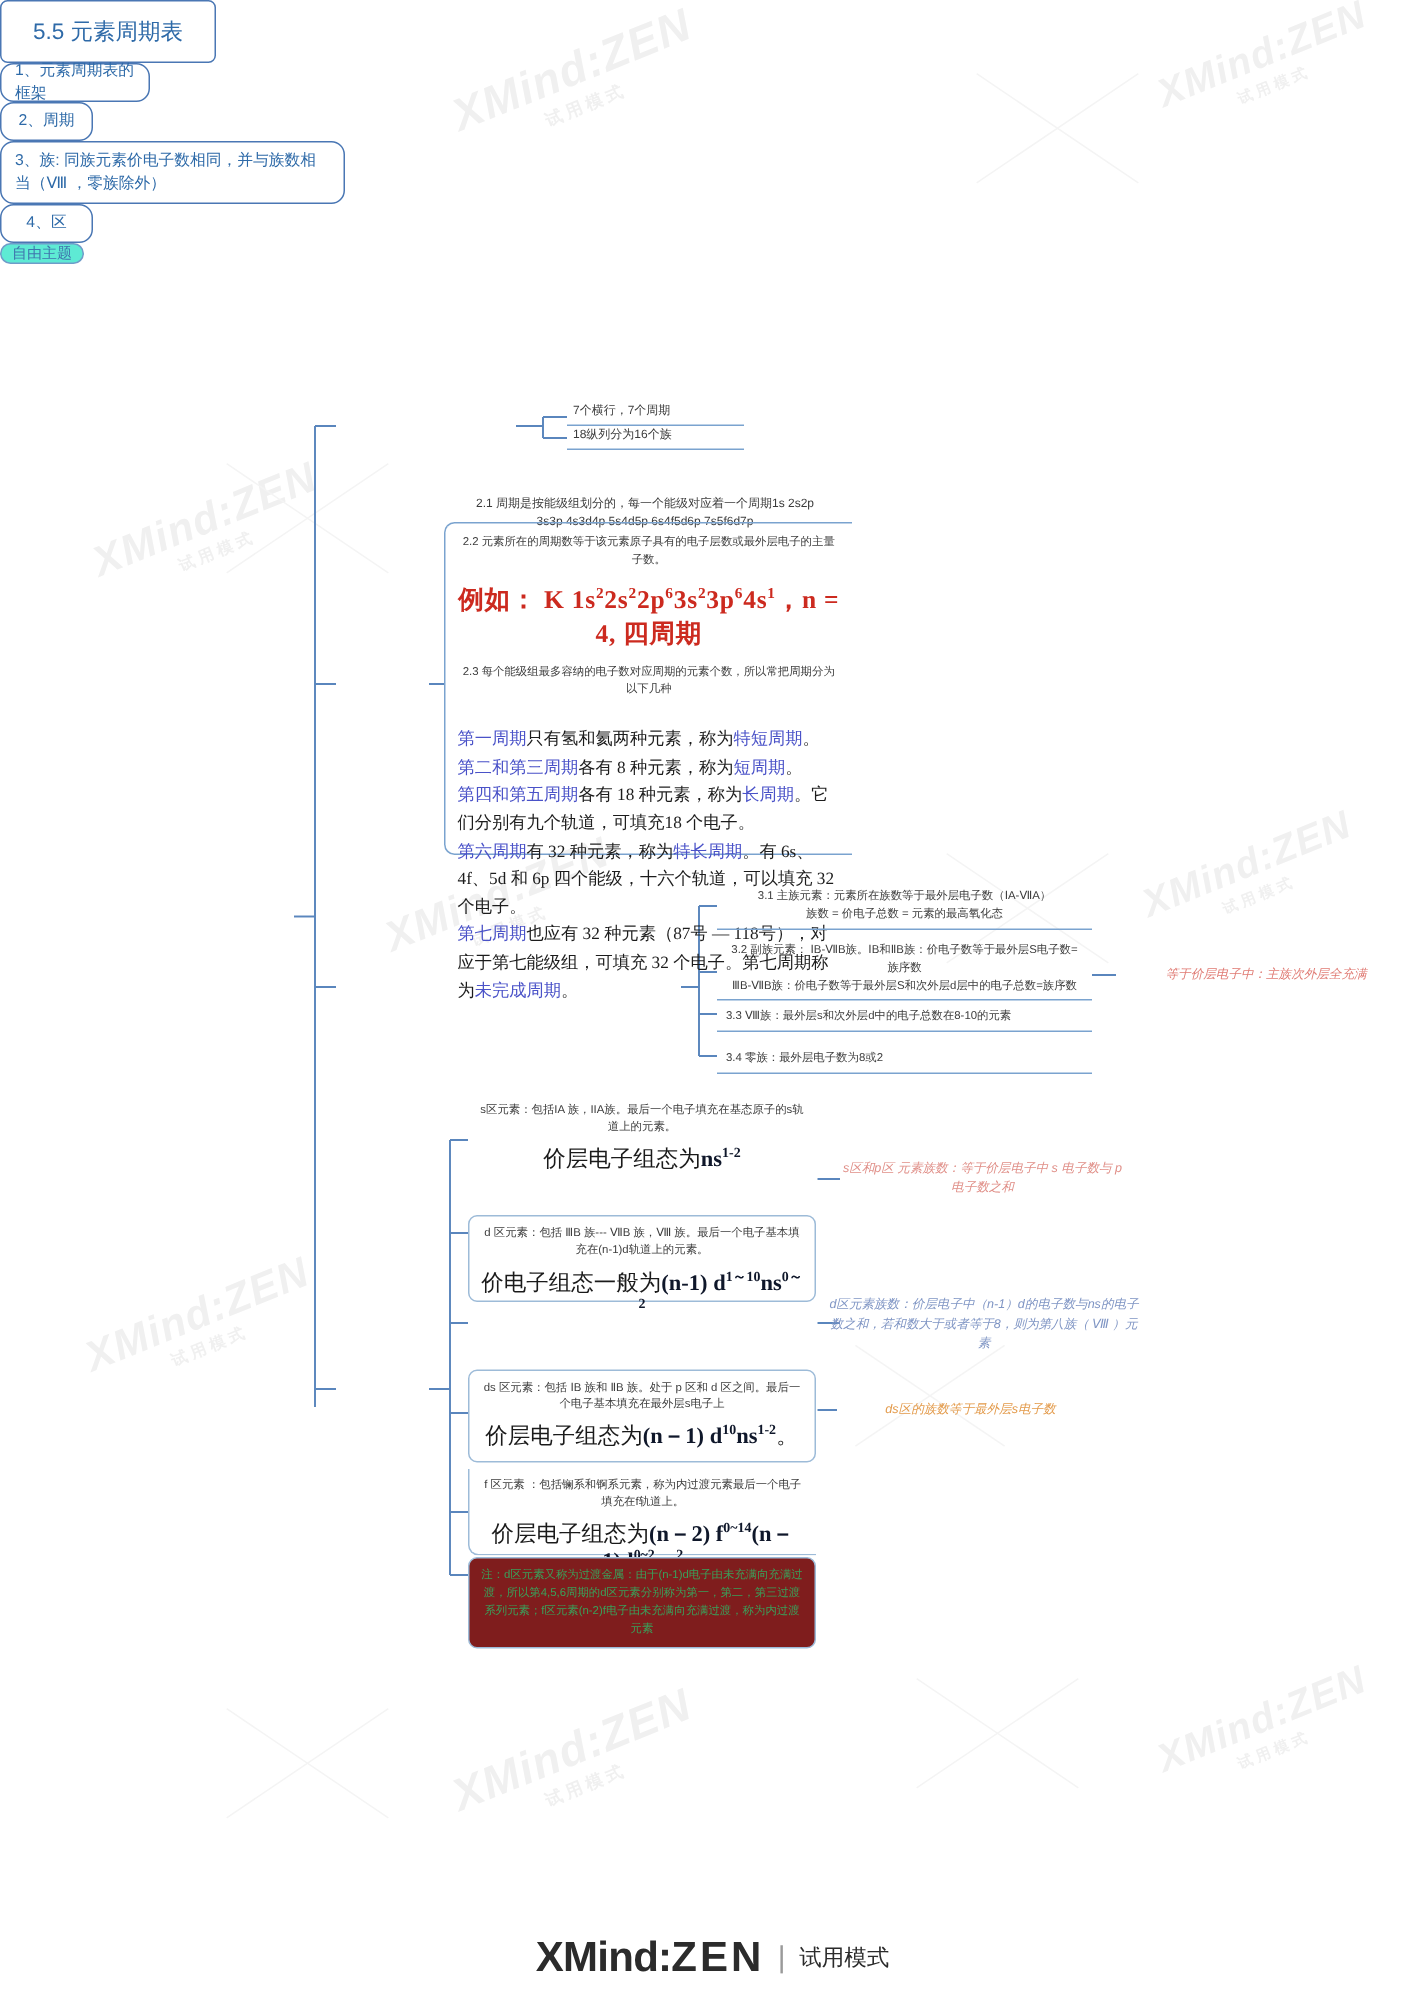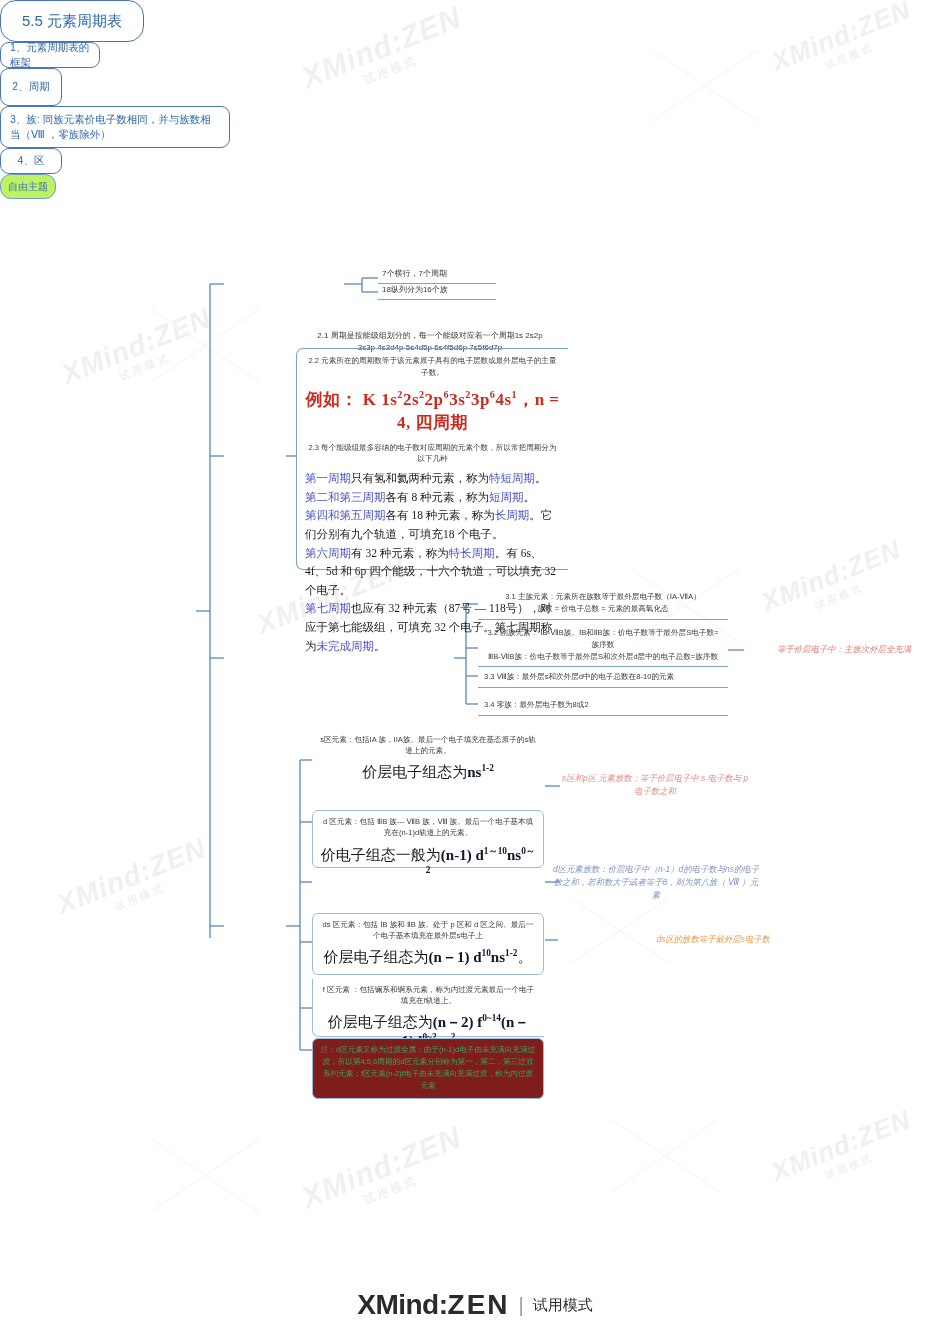--- a/index.html
+++ b/index.html
@@ -37,37 +37,37 @@
 
   .box {
     border: 1.4px solid #4a77b4;
     border-radius: 9px;
     background: #ffffff;
     color: #2b5d9b;
   }
   .root {
     left: 52px; top: 590px; width: 144px; height: 42px;
     display: flex; align-items: center; justify-content: center;
-    font-size: 15px; color: #2e6aa8; border-width: 1.6px; border-radius: 16px;
+    font-size: 15px; color: #2e6aa8; border-width: 1.6px; border-radius: 5px;
   }
   .lvl1 {
     display: flex; align-items: center;
     font-size: 10.5px; color: #2e6aa8;
     padding: 5px 9px; line-height: 1.45;
   }
   .n1 { left: 224px; top: 271px; width: 100px; height: 26px; justify-content:center; }
-  .n2 { left: 224px; top: 443px; width: 62px;  height: 38px; justify-content:center; }
+  .n2 { left: 224px; top: 443px; width: 62px;  height: 26px; justify-content:center; }
   .n3 { left: 224px; top: 637px; width: 230px; height: 42px; }
   .n4 { left: 224px; top: 913px; width: 62px;  height: 26px; justify-content:center; }
 
   .free {
-    left: 841px; top: 914px; width: 56px; height: 25px;
+    left: 841px; top: 914px; width: 56px; height: 14px;
     display:flex; align-items:center; justify-content:center;
     font-size: 10px; color: #3f74ad;
-    border: 1px solid #6f9cc9; border-radius: 11px; background:#bef264;
+    border: 1px solid #6f9cc9; border-radius: 11px; background:#5eead4;
   }
 
   
   .leaf {
     position: absolute;
     border-bottom: 1.2px solid #7aa3cf;
     color: #3b3b3b;
     font-size: 8px;
     line-height: 1.5;
     padding: 2px 4px 3px 4px;
@@ -103,21 +103,21 @@
   }
   .hdr { font-size: 7.6px; color: #3c3c3c; text-align:center; line-height:1.55; }
   .bigred {
     text-align:center; margin: 9px 0 4px;
     font-family: "Liberation Serif","DejaVu Serif",serif;
     font-size: 17px; color: #cc2a1f; font-weight: bold; letter-spacing: 0.5px;
   }
   .bigred sup { font-size: 0.6em; }
   .plist {
     font-family: "Liberation Serif","DejaVu Serif",serif;
-    font-size: 11.5px; color: #1c1c1c; line-height: 1.62; margin-top: 4px;
+    font-size: 11.5px; color: #1c1c1c; line-height: 1.62; margin-top: 19px;
   }
   .plist .bl { color: #4a52c8; }
 
   
   .grow { position:absolute; border-bottom: 1.2px solid #7aa3cf; padding: 3px 6px 4px; }
   .grow .t { font-size: 7.6px; color:#3c3c3c; line-height:1.55; text-align:center; }
   .grow .t.l { text-align:left; }
 
   
   .note {
@@ -280,21 +280,21 @@
 
   <div class="cbox" style="left:312px; top:979px; width:232px; height:58px; border:none; border-left:1.1px solid #9dbbd8; border-bottom:1.1px solid #9dbbd8; border-radius:0 0 0 7px;">
     <div class="desc">f 区元素 ：包括镧系和锕系元素，称为内过渡元素最后一个电子填充在f轨道上。</div>
     <div class="formula"><span>价层电子组态为</span><span class="r">(n－2) f<sup>0~14</sup>(n－1)d<sup>0~2</sup>ns<sup>2</sup></span></div>
   </div>
 
   <div class="greennote" style="left:312px; top:1038px; width:232px;">注：d区元素又称为过渡金属：由于(n-1)d电子由未充满向充满过渡，所以第4,5,6周期的d区元素分别称为第一，第二，第三过渡系列元素；f区元素(n-2)f电子由未充满向充满过渡，称为内过渡元素</div>
 
   <div class="note" style="left:560px; top:772px; width:190px; color:#e08f88;">s区和p区 元素族数：等于价层电子中 s 电子数与 p 电子数之和</div>
   <div class="note blue" style="left:552px; top:863px; width:208px;">d区元素族数：价层电子中（n-1）d的电子数与ns的电子数之和，若和数大于或者等于8，则为第八族（ Ⅷ ）元素</div>
-  <div class="note orange" style="left:552px; top:933px; width:190px; text-align:right;margin-left:28px;">ds区的族数等于最外层s电子数</div>
+  <div class="note orange" style="left:552px; top:933px; width:190px; text-align:center;">ds区的族数等于最外层s电子数</div>
 
   <div class="free">自由主题</div>
 
   <div class="footer">
     <div class="logo"><span>XMind:</span><span class="zen">ZEN</span></div>
     <div class="divider">|</div>
     <div class="trial">试用模式</div>
   </div>
 
 </div>

